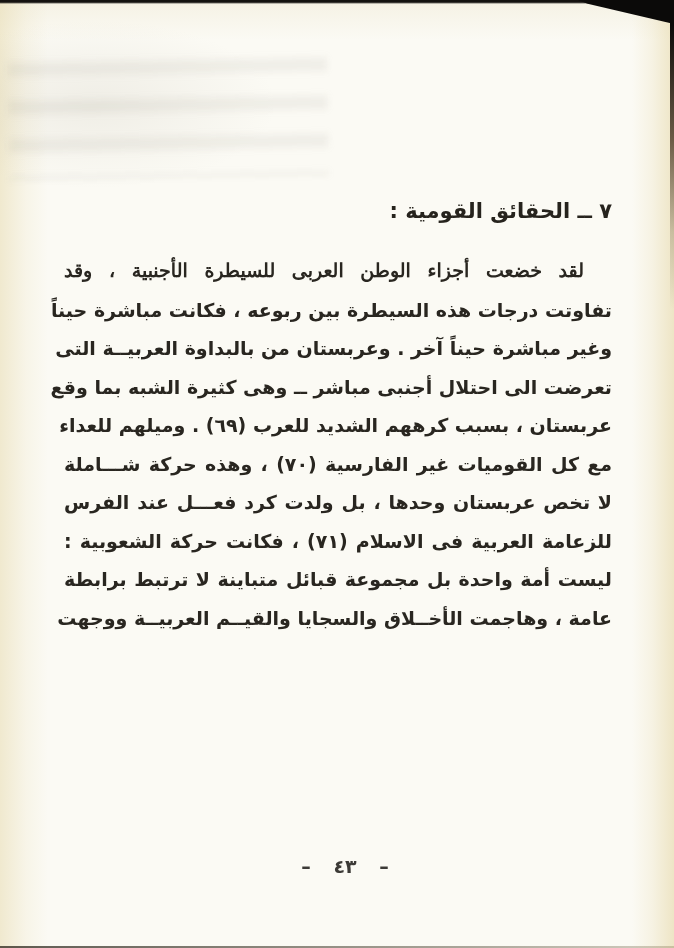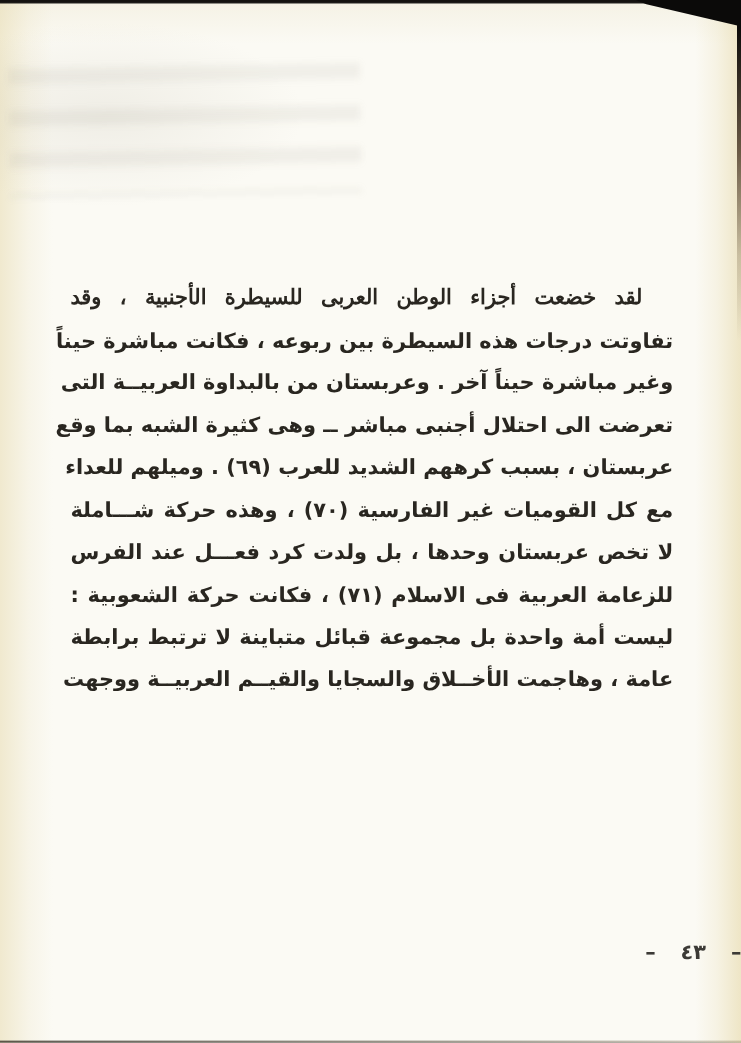--- a/index.html
+++ b/index.html
@@ -83,37 +83,38 @@
     letter-spacing: 0.2px;
   }
   .body-text .text-line:first-child {
     padding-right: 28px;
     font-family: Liberation Serif, serif;
   }
   .page-number {
     position: absolute;
     top: 851px;
     left: 0; right: 0;
-    text-align: right;
+    text-align: center;
     direction: rtl;
     font-size: 19px;
     font-weight: bold;
     color: #3c3a36;
     line-height: 30px;
     word-spacing: 16px;
     margin-left: 16px;
   }
 </style>
 </head>
 <body>
 
 <div class="page">
 
   <div class="ghost-text"></div>
 
+  <div class="heading">٧ ــ الحقائق القومية :</div>
 
   <div class="body-text">
       <span class="text-line">لقد خضعت أجزاء الوطن العربى للسيطرة الأجنبية ، وقد</span>
       <span class="text-line">تفاوتت درجات هذه السيطرة بين ربوعه ، فكانت مباشرة حيناً</span>
       <span class="text-line">وغير مباشرة حيناً آخر . وعربستان من بالبداوة العربيــة التى</span>
       <span class="text-line">تعرضت الى احتلال أجنبى مباشر ــ وهى كثيرة الشبه بما وقع</span>
       <span class="text-line">عربستان ، بسبب كرههم الشديد للعرب (٦٩) . وميلهم للعداء</span>
       <span class="text-line">مع كل القوميات غير الفارسية (٧٠) ، وهذه حركة شـــاملة</span>
       <span class="text-line">لا تخص عربستان وحدها ، بل ولدت كرد فعـــل عند الفرس</span>
       <span class="text-line">للزعامة العربية فى الاسلام (٧١) ، فكانت حركة الشعوبية :</span>

